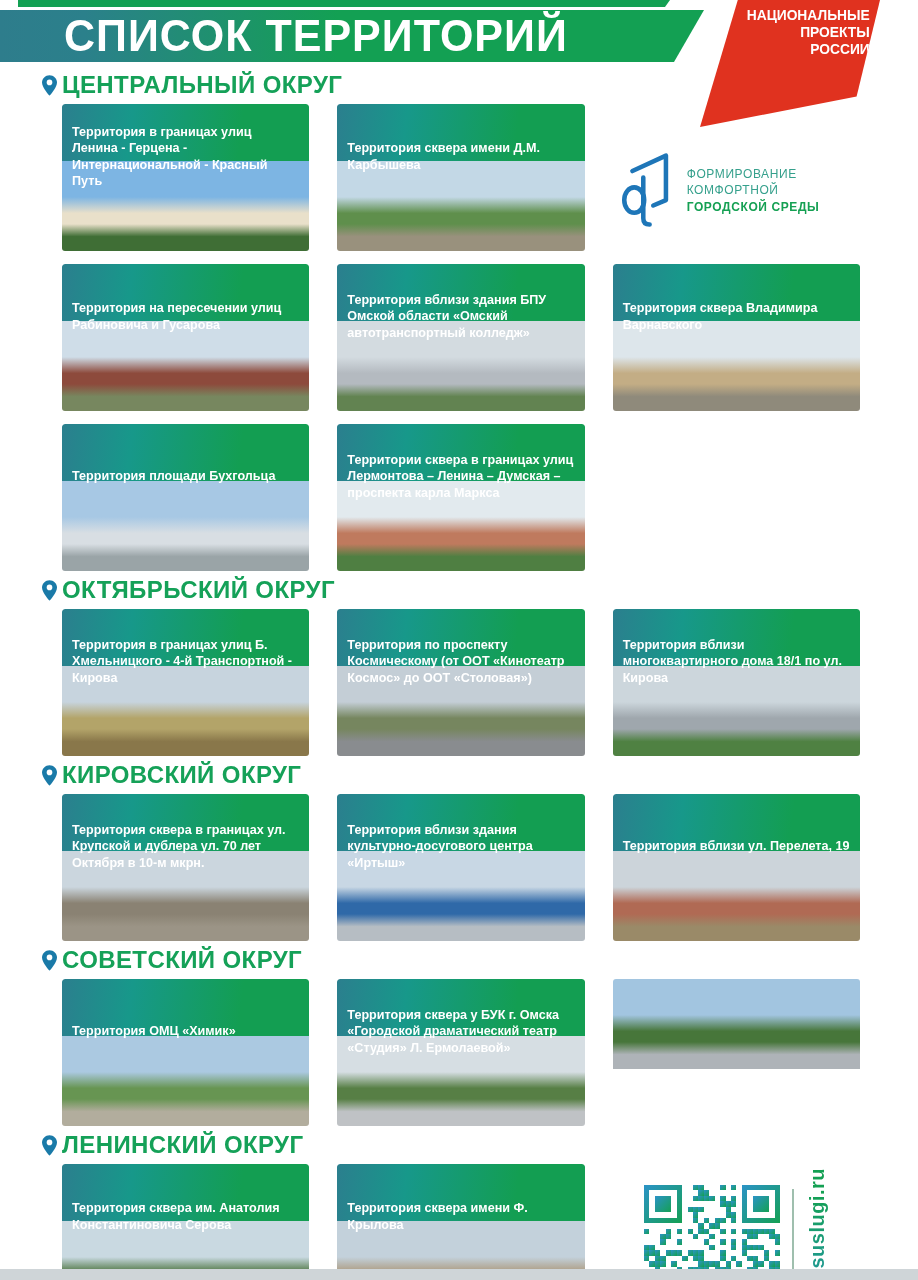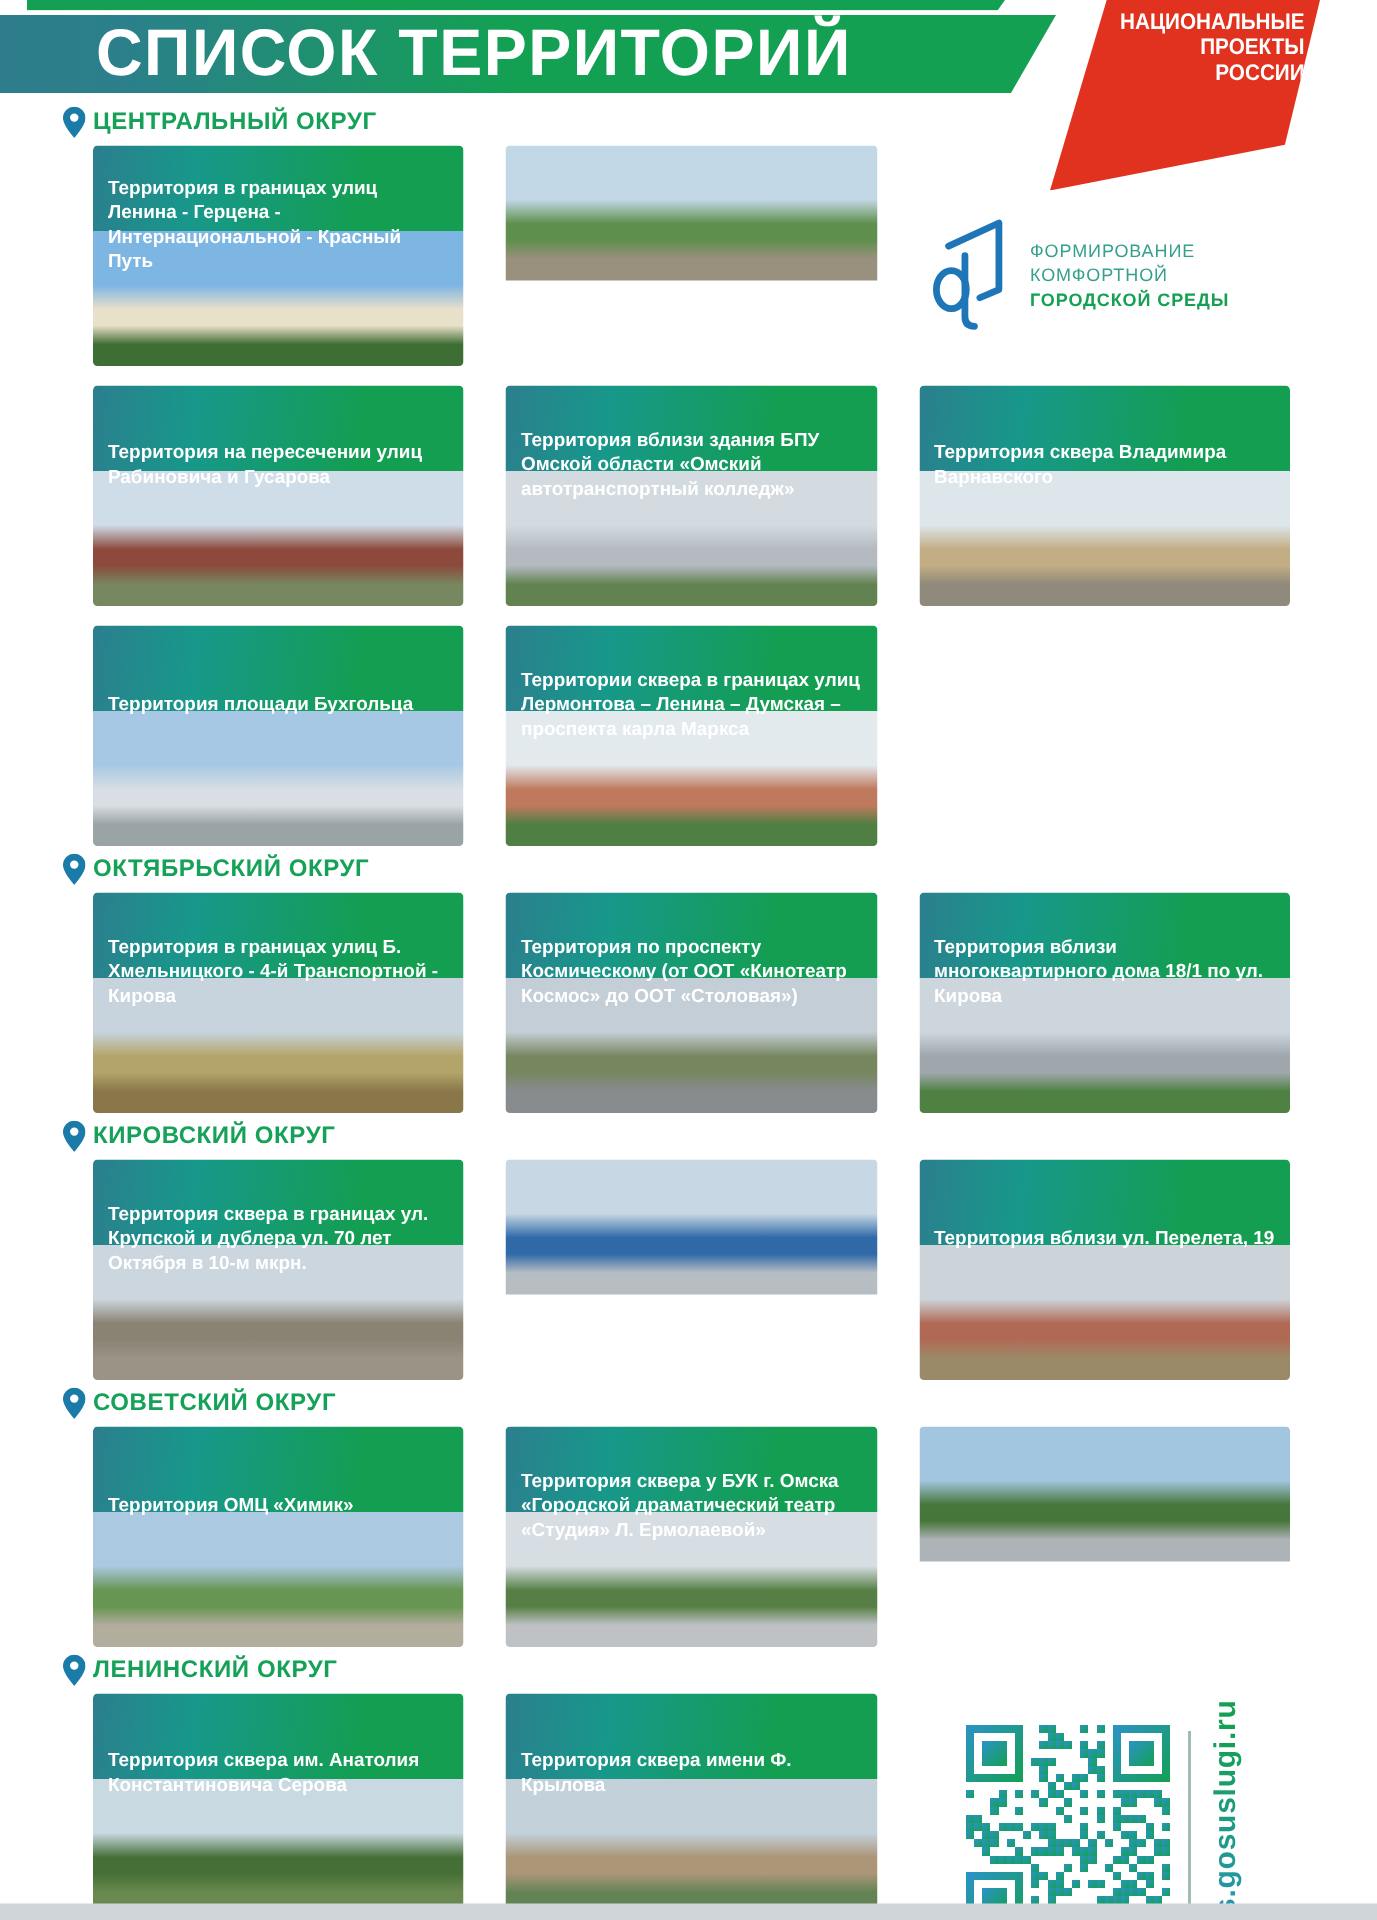--- a/index.html
+++ b/index.html
@@ -37,21 +37,21 @@
     position:absolute; top:7px; right:10px; text-align:right;
     color:#fff; font-weight:bold; font-size:15px; line-height:1.12;
     transform:scaleX(0.92); transform-origin:right top; letter-spacing:0;
   }
 
   
   .content { padding:2px 58px 0 62px; }
   .section { margin-top:5px; }
   .sec-head { display:flex; align-items:center; gap:5px; margin:4px 0 5px -20px; }
   .pin-icon { width:15px; height:21px; flex:0 0 auto; }
-  .sec-title { color:#15a158; font-size:16px; font-weight:bold; letter-spacing:0.4px; white-space:nowrap; }
+  .sec-title { color:#15a158; font-size:24px; font-weight:bold; letter-spacing:0.4px; white-space:nowrap; }
   .grid {
     display:grid; grid-template-columns:repeat(3,1fr);
     column-gap:28px; row-gap:13px;
   }
   .card { border-radius:3px; overflow:hidden; }
   .card-hd {
     height:57px; display:flex; align-items:center;
     background:linear-gradient(97deg,#2b7f8e 0%,#17988a 28%,#139e52 72%);
     border-radius:3px 3px 0 0;
     padding:2px 10px;
@@ -119,20 +119,23 @@
     </div>
     <div class="grid">
   <div class="card">
     <div class="card-hd">
       <span class="card-title">Территория в границах улиц Ленина - Герцена - Интернациональной - Красный Путь</span>
     </div>
     <div class="photo" style="background: linear-gradient(rgb(125, 181, 227) 0%, rgb(125, 181, 227) 40%, rgb(233, 224, 202) 58%, rgb(233, 224, 202) 70%, rgb(63, 110, 53) 84%);"></div>
   </div>
 
   <div class="card">
+    <div class="card-hd">
+      <span class="card-title">Территория сквера имени Д.М. Карбышева</span>
+    </div>
     <div class="photo" style="background: linear-gradient(rgb(195, 216, 230) 0%, rgb(195, 216, 230) 40%, rgb(95, 143, 76) 58%, rgb(95, 143, 76) 70%, rgb(153, 145, 125) 84%);"></div>
   </div>
 
   <div class="logo-cell" id="program-logo-cell">
     <svg class="fkgs-icon" viewBox="0 0 64 92" fill="none" stroke="#1e76b8" stroke-width="5" stroke-linecap="round" stroke-linejoin="round">
       <path d="M17 24 L54 7 L54 56 L40 62"></path>
       <path d="M29 31 L29 76 Q29 83 36 83"></path>
       <ellipse cx="19" cy="56" rx="11" ry="14"></ellipse>
     </svg>
     <div class="logo-lines">
@@ -221,20 +224,23 @@
     </div>
     <div class="grid">
   <div class="card">
     <div class="card-hd">
       <span class="card-title">Территория сквера в границах ул. Крупской и дублера ул. 70 лет Октября в 10-м мкрн.</span>
     </div>
     <div class="photo" style="background: linear-gradient(rgb(203, 214, 222) 0%, rgb(203, 214, 222) 40%, rgb(138, 130, 115) 58%, rgb(138, 130, 115) 70%, rgb(155, 148, 134) 84%);"></div>
   </div>
 
   <div class="card">
+    <div class="card-hd">
+      <span class="card-title">Территория вблизи здания культурно-досугового центра «Иртыш»</span>
+    </div>
     <div class="photo" style="background: linear-gradient(rgb(200, 215, 228) 0%, rgb(200, 215, 228) 40%, rgb(47, 105, 168) 58%, rgb(47, 105, 168) 70%, rgb(182, 189, 195) 84%);"></div>
   </div>
 
   <div class="card">
     <div class="card-hd">
       <span class="card-title">Территория вблизи ул. Перелета, 19</span>
     </div>
     <div class="photo" style="background: linear-gradient(rgb(204, 212, 218) 0%, rgb(204, 212, 218) 40%, rgb(176, 106, 84) 58%, rgb(176, 106, 84) 70%, rgb(154, 138, 104) 84%);"></div>
   </div>
 </div>

